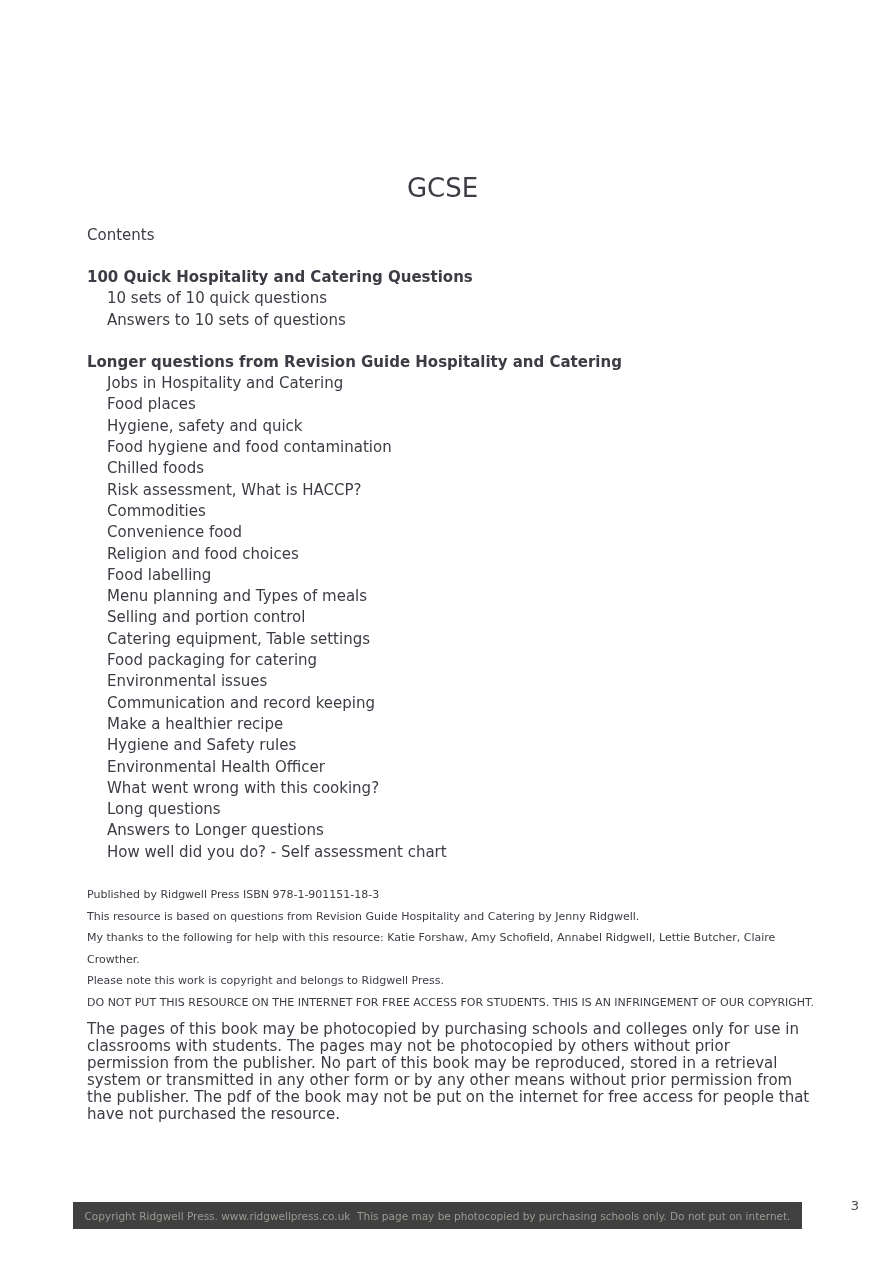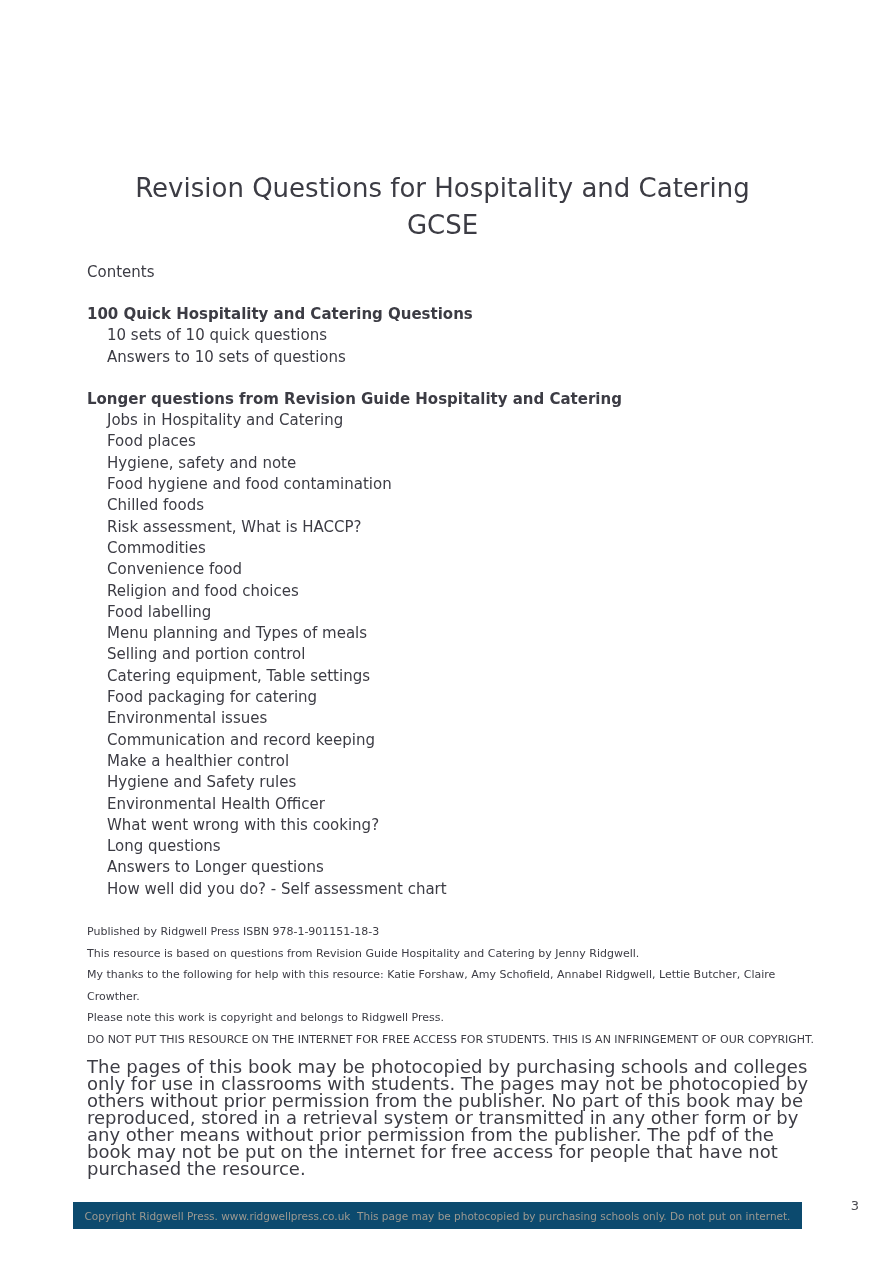--- a/index.html
+++ b/index.html
@@ -46,30 +46,30 @@
   .credits-block {
     margin-top: 21px;
   }
   .credits-para {
     margin: 0;
     font-size: 11px;
     line-height: 21.5px;
   }
   .legal-para {
     margin: 8px 0 0 0;
-    font-size: 18px;
+    font-size: 15px;
     line-height: 17px;
   }
   .footer-bar {
     position: absolute;
     left: 73px;
     top: 1202px;
     width: 729px;
     height: 27px;
-    background: #0c4a6e;
+    background: #404040;
     display: flex;
     align-items: center;
     justify-content: center;
   }
   .footer-text {
     font-size: 10.5px;
     color: #9c9991;
     white-space: pre;
   }
   .page-number {
@@ -79,53 +79,52 @@
     font-size: 13px;
     color: #4a4a50;
   }
 </style>
 </head>
 <body>
 
 <div class="page">
 
   <div class="doc-title">
-    <div>Revision Questions for Hospitality and Catering</div>
     <div>GCSE</div>
   </div>
 
   <div class="content-col">
 
     <div class="contents-label">Contents</div>
 
     <div>
       <div class="toc-section-heading">100 Quick Hospitality and Catering Questions</div>
       <div class="toc-item">10 sets of 10 quick questions</div>
       <div class="toc-item">Answers to 10 sets of questions</div>
     </div>
 
     <div>
       <div class="toc-section-heading">Longer questions from Revision Guide Hospitality and Catering</div>
       <div class="toc-item">Jobs in Hospitality and Catering</div>
       <div class="toc-item">Food places</div>
-      <div class="toc-item">Hygiene, safety and note</div>
+      <div class="toc-item">Hygiene, safety and quick</div>
       <div class="toc-item">Food hygiene and food contamination</div>
       <div class="toc-item">Chilled foods</div>
       <div class="toc-item">Risk assessment, What is HACCP?</div>
       <div class="toc-item">Commodities</div>
       <div class="toc-item">Convenience food</div>
       <div class="toc-item">Religion and food choices</div>
       <div class="toc-item">Food labelling</div>
       <div class="toc-item">Menu planning and Types of meals</div>
       <div class="toc-item">Selling and portion control</div>
       <div class="toc-item">Catering equipment, Table settings</div>
       <div class="toc-item">Food packaging for catering</div>
       <div class="toc-item">Environmental issues</div>
       <div class="toc-item">Communication and record keeping</div>
-      <div class="toc-item">Make a healthier control</div>
+      <div class="toc-item">Make a healthier recipe</div>
       <div class="toc-item">Hygiene and Safety rules</div>
       <div class="toc-item">Environmental Health Officer</div>
       <div class="toc-item">What went wrong with this cooking?</div>
       <div class="toc-item">Long questions</div>
       <div class="toc-item">Answers to Longer questions</div>
       <div class="toc-item">How well did you do? - Self assessment chart</div>
     </div>
 
     <div class="credits-block">
       <p class="credits-para">Published by Ridgwell Press ISBN 978-1-901151-18-3</p>

